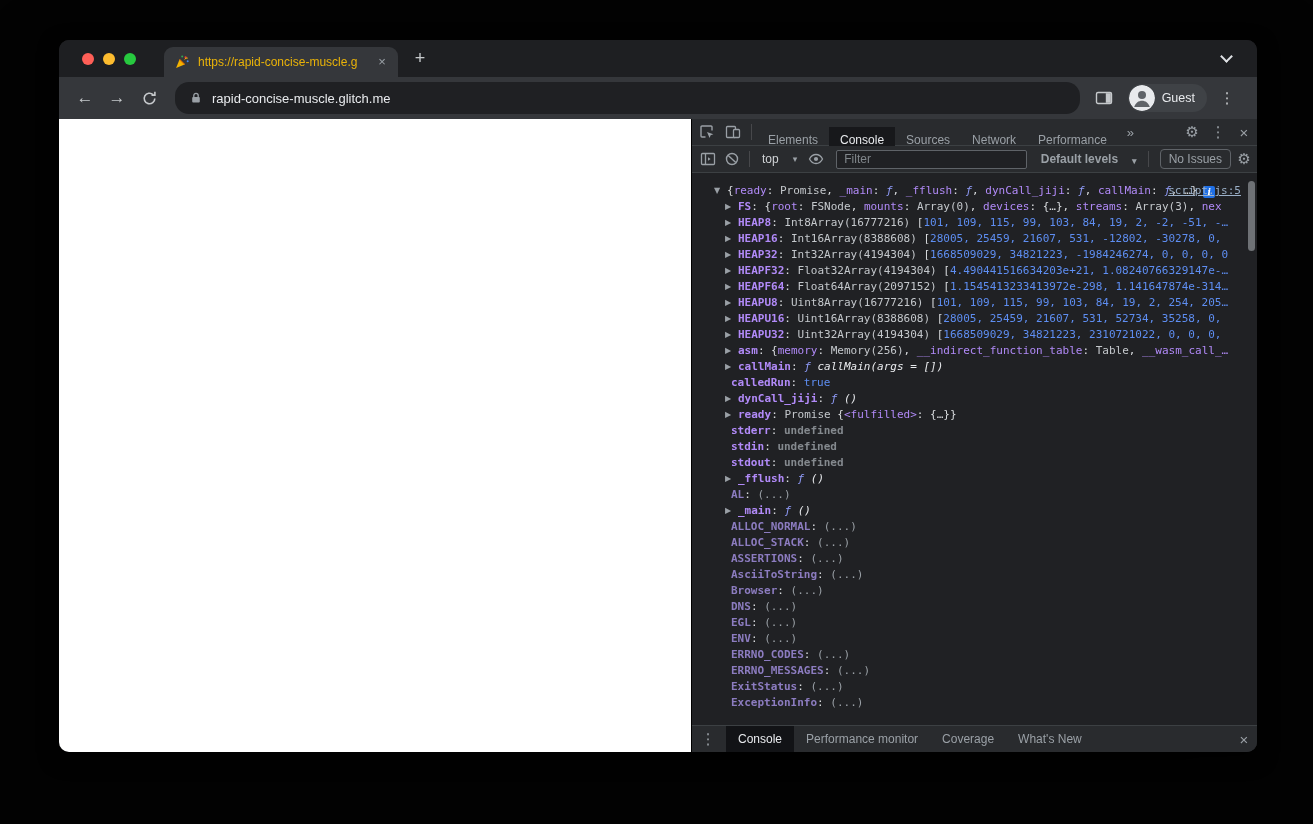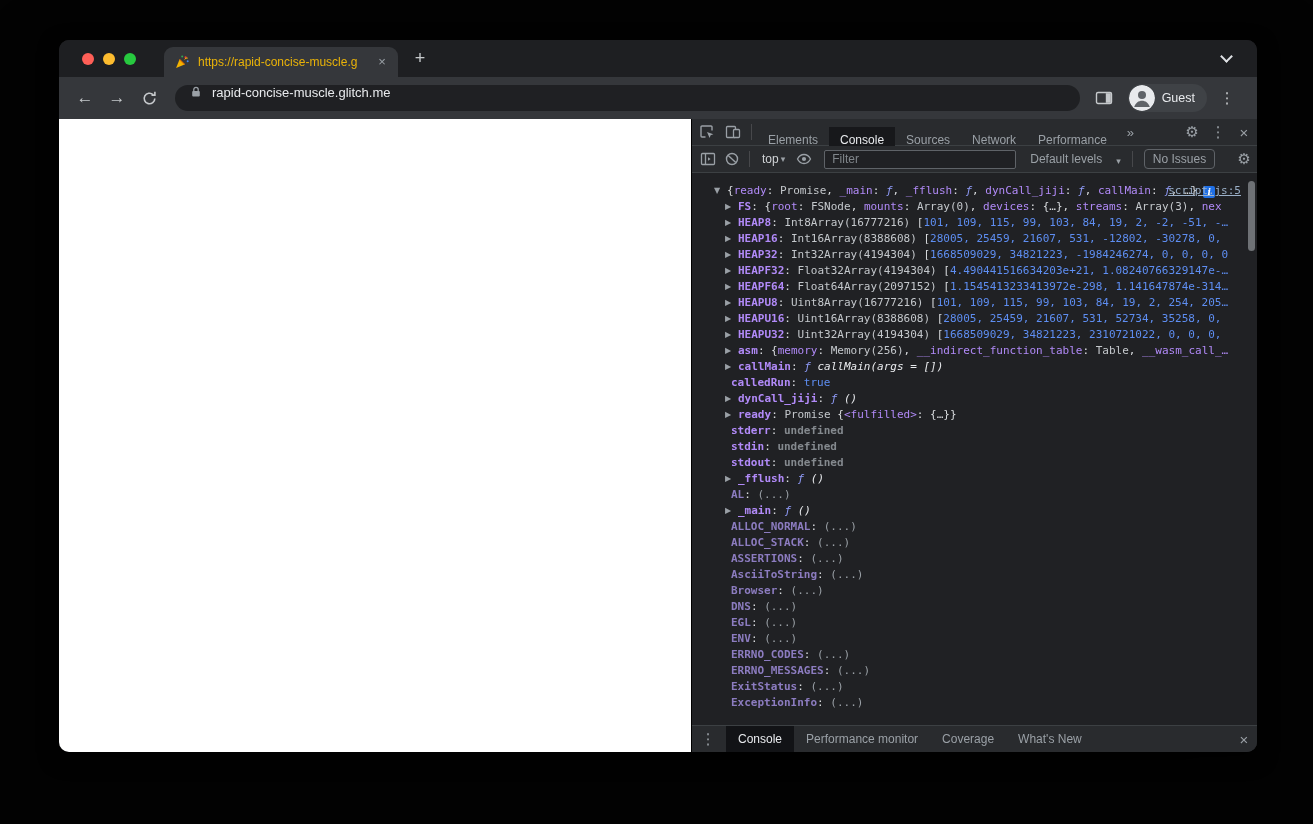--- a/index.html
+++ b/index.html
@@ -24,21 +24,21 @@
   .newtab { width:26px; height:26px; margin-left:9px; color:#c6c9cc; font-size:18px; line-height:24px;
             text-align:center; border-radius:6px; }
   .ts-spacer { flex:1; }
   .chev-down { width:9px; height:9px; border-right:2px solid #dfe1e5; border-bottom:2px solid #dfe1e5;
                transform:rotate(45deg); margin-right:26px; margin-top:-4px; }
 
   
   .toolbar { height:42px; background:#35373b; display:flex; align-items:center; padding:0 12px; flex:0 0 auto; }
   .nav-btn { width:28px; height:28px; display:flex; align-items:center; justify-content:center;
              color:#c6c9cc; font-size:17px; border-radius:50%; flex:0 0 auto; margin-right:4px; }
-  .omnibox { flex:1; height:26px; background:#1f2023; border-radius:14px; display:flex; align-items:flex-start;
+  .omnibox { flex:1; height:32px; background:#1f2023; border-radius:14px; display:flex; align-items:center;
              padding:0 14px; margin:0 10px 0 8px; min-width:0; }
   .omnibox .lock { width:14px; height:14px; margin-right:9px; flex:0 0 auto; }
   .url { font-size:13px; color:#e8eaed; white-space:nowrap; overflow:hidden; }
   .profile { height:28px; border-radius:14px; background:#3f4246; display:flex; align-items:center;
              padding:0 12px 0 1px; margin:0 6px; flex:0 0 auto; }
   .avatar { width:26px; height:26px; border-radius:50%; overflow:hidden; flex:0 0 auto; margin-right:7px; }
   .profile-name { font-size:12.5px; color:#e8eaed; }
   .kebab { font-size:15px; }
 
   
@@ -55,26 +55,26 @@
   .dt-bottombar { height:27px; border-top:1px solid #3c4043; padding-left:4px; }
   .dt-icon { width:26px; height:26px; display:flex; align-items:center; justify-content:center;
              color:#9aa0a6; font-size:15px; flex:0 0 auto; }
   .dt-icon.sm { width:24px; }
   .vsep { width:1px; height:16px; background:#47484b; margin:0 5px; flex:0 0 auto; }
   .dt-tabs { display:flex; height:100%; }
   .dt-tab { padding:0 11px; display:flex; align-items:center; height:100%; color:#9aa0a6; white-space:nowrap;margin-top:8px; }
   .dt-tab.active { background:#17181b; color:#e8eaed; }
   .dt-more { padding:0 9px; font-size:13px; }
   .dt-spacer { flex:1; }
-  .ctx { display:flex; align-items:center; gap:2px; padding:0 7px; color:#d0d3d6; }
+  .ctx { display:flex; align-items:center; gap:14px; padding:0 7px; color:#d0d3d6; }
   .caret { font-size:9px; color:#9aa0a6; }
   .filter { width:192px; height:19px; background:#202124; border:1px solid #5f6368; border-radius:2px;
             color:#e8eaed; font-size:12px; font-family:"Liberation Sans",sans-serif; padding:0 7px; margin:0 8px; outline:none; }
   .filter::placeholder { color:#80868b; }
-  .levels { display:flex; align-items:flex-end; gap:14px; padding:0 6px; color:#9aa0a6; white-space:nowrap; }
+  .levels { display:flex; align-items:flex-end; gap:14px; padding:0 6px; color:#9aa0a6; white-space:nowrap;font-weight:bold; }
   .issues { border:1px solid #5f6368; border-radius:4px; padding:2px 8px; margin-left:6px; color:#9aa0a6; white-space:nowrap; }
   .drawer-tabs { display:flex; height:100%; margin-left:6px; }
   .drawer-tab { padding:0 12px; display:flex; align-items:center; height:100%; color:#9aa0a6; white-space:nowrap; }
   .drawer-tab.active { background:#121316; color:#e8eaed; }
 
   
   .console { flex:1; min-height:0; position:relative; overflow:hidden; background:#202124; }
   .rows { padding-top:10px; }
   .crow { position:relative; height:16px; line-height:16px; white-space:pre; overflow:hidden;
           font-family:"DejaVu Sans Mono", monospace; font-size:11px; color:#e8eaed; padding-right:14px; }

